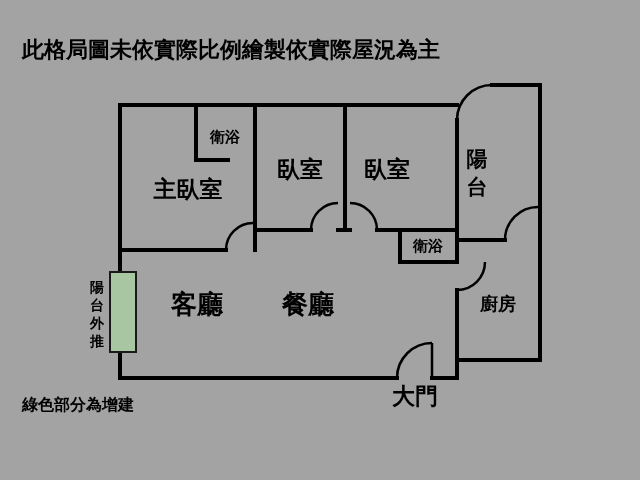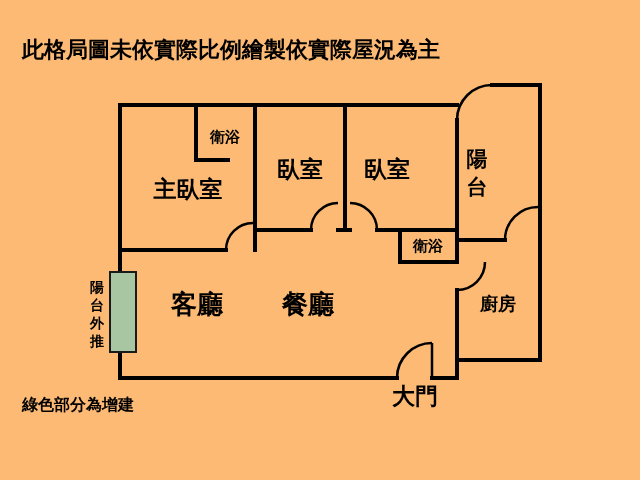--- a/index.html
+++ b/index.html
@@ -4,21 +4,21 @@
 <style>
   html, body {
     margin: 0;
     padding: 0;
     background: #ffffff;
   }
   .canvas {
     position: relative;
     width: 640px;
     height: 480px;
-    background: #fdba74;
+    background: #a3a3a3;
     overflow: hidden;
     font-family: "Liberation Sans", "DejaVu Sans", sans-serif;
   }
   svg { display: block; }
   .fp-text {
     font-family: "Liberation Sans", "DejaVu Sans", sans-serif;
     font-weight: bold;
     fill: #000000;
   }
   .anchor-mid { text-anchor: middle; }

